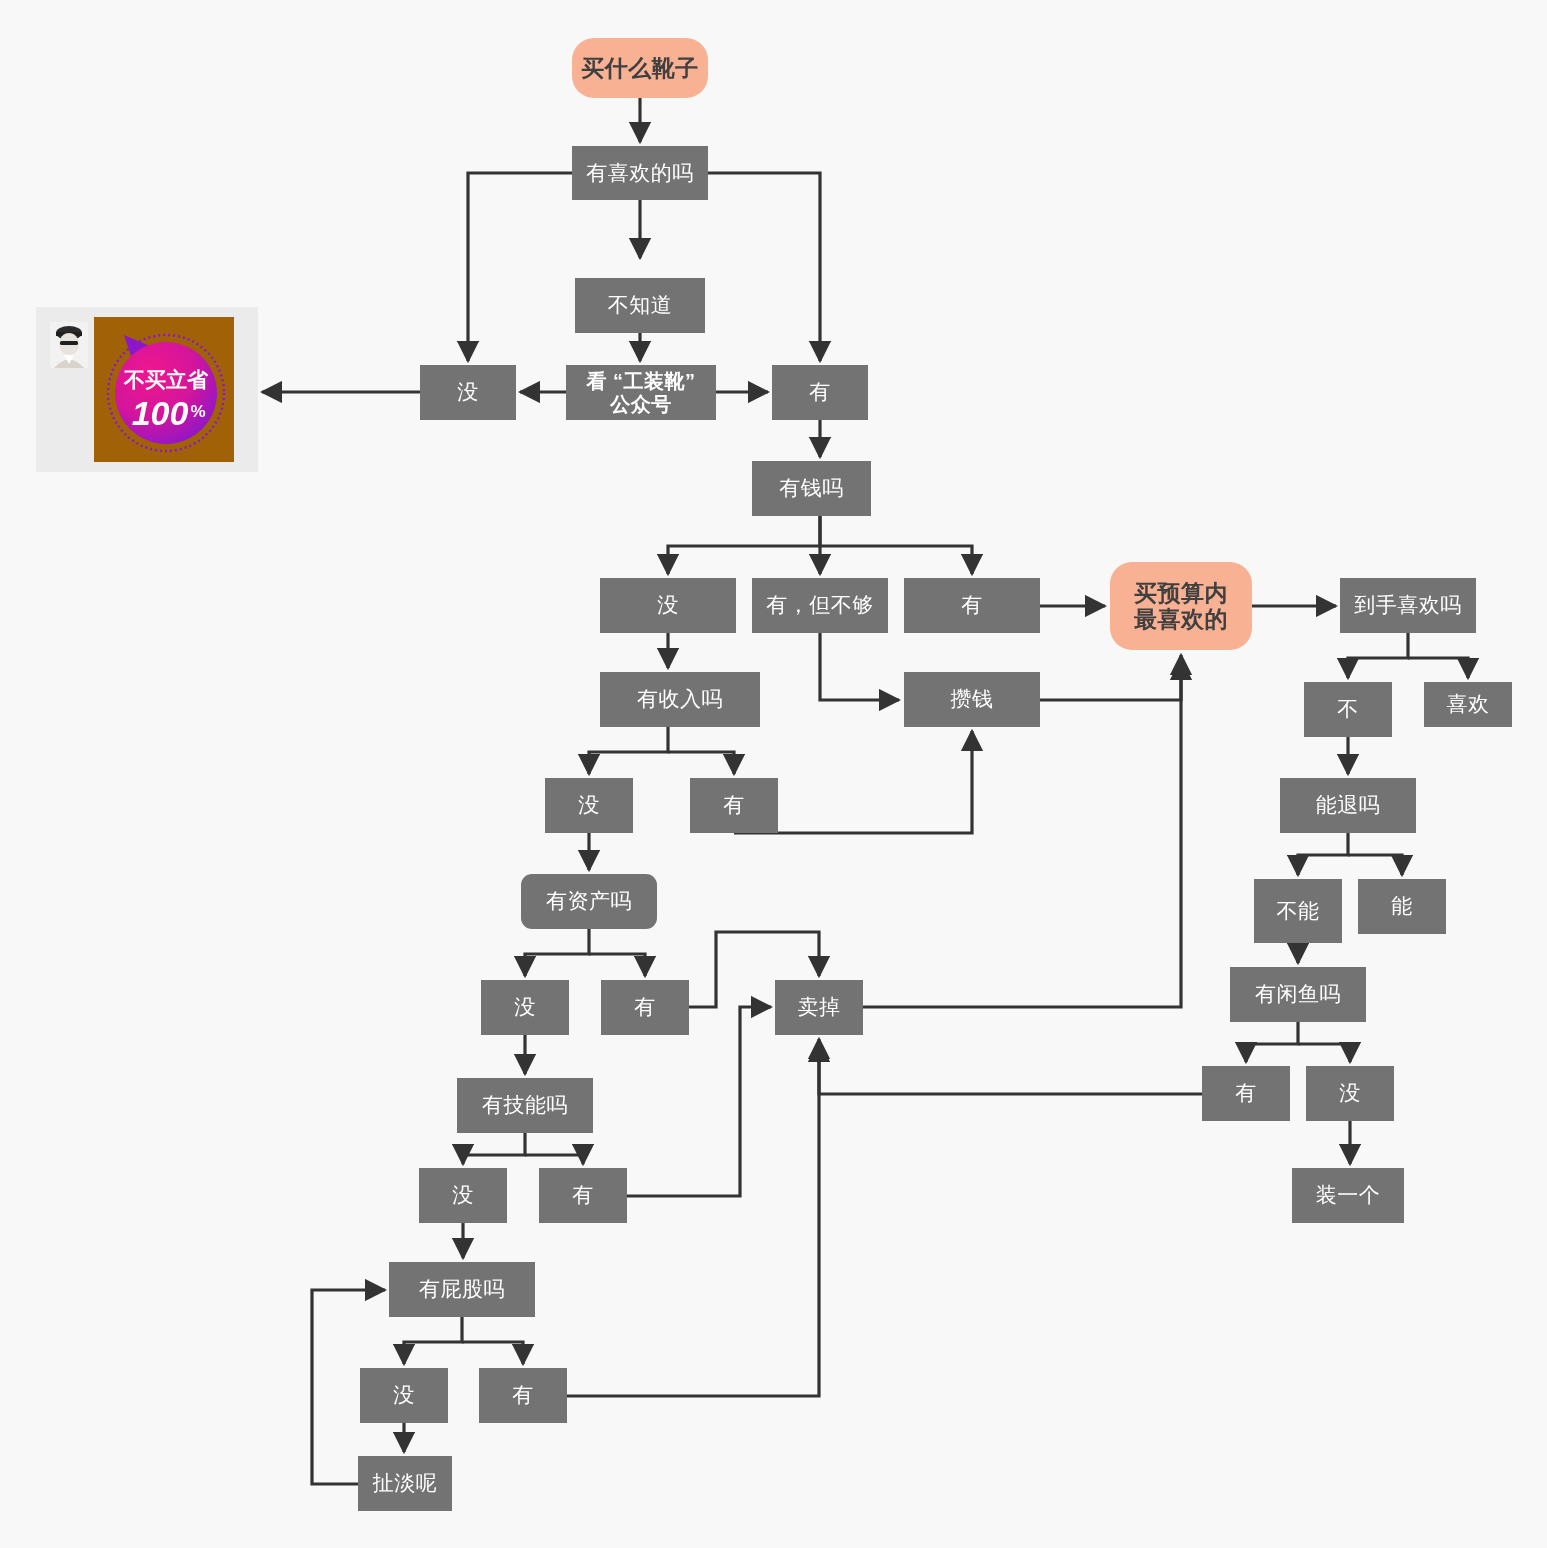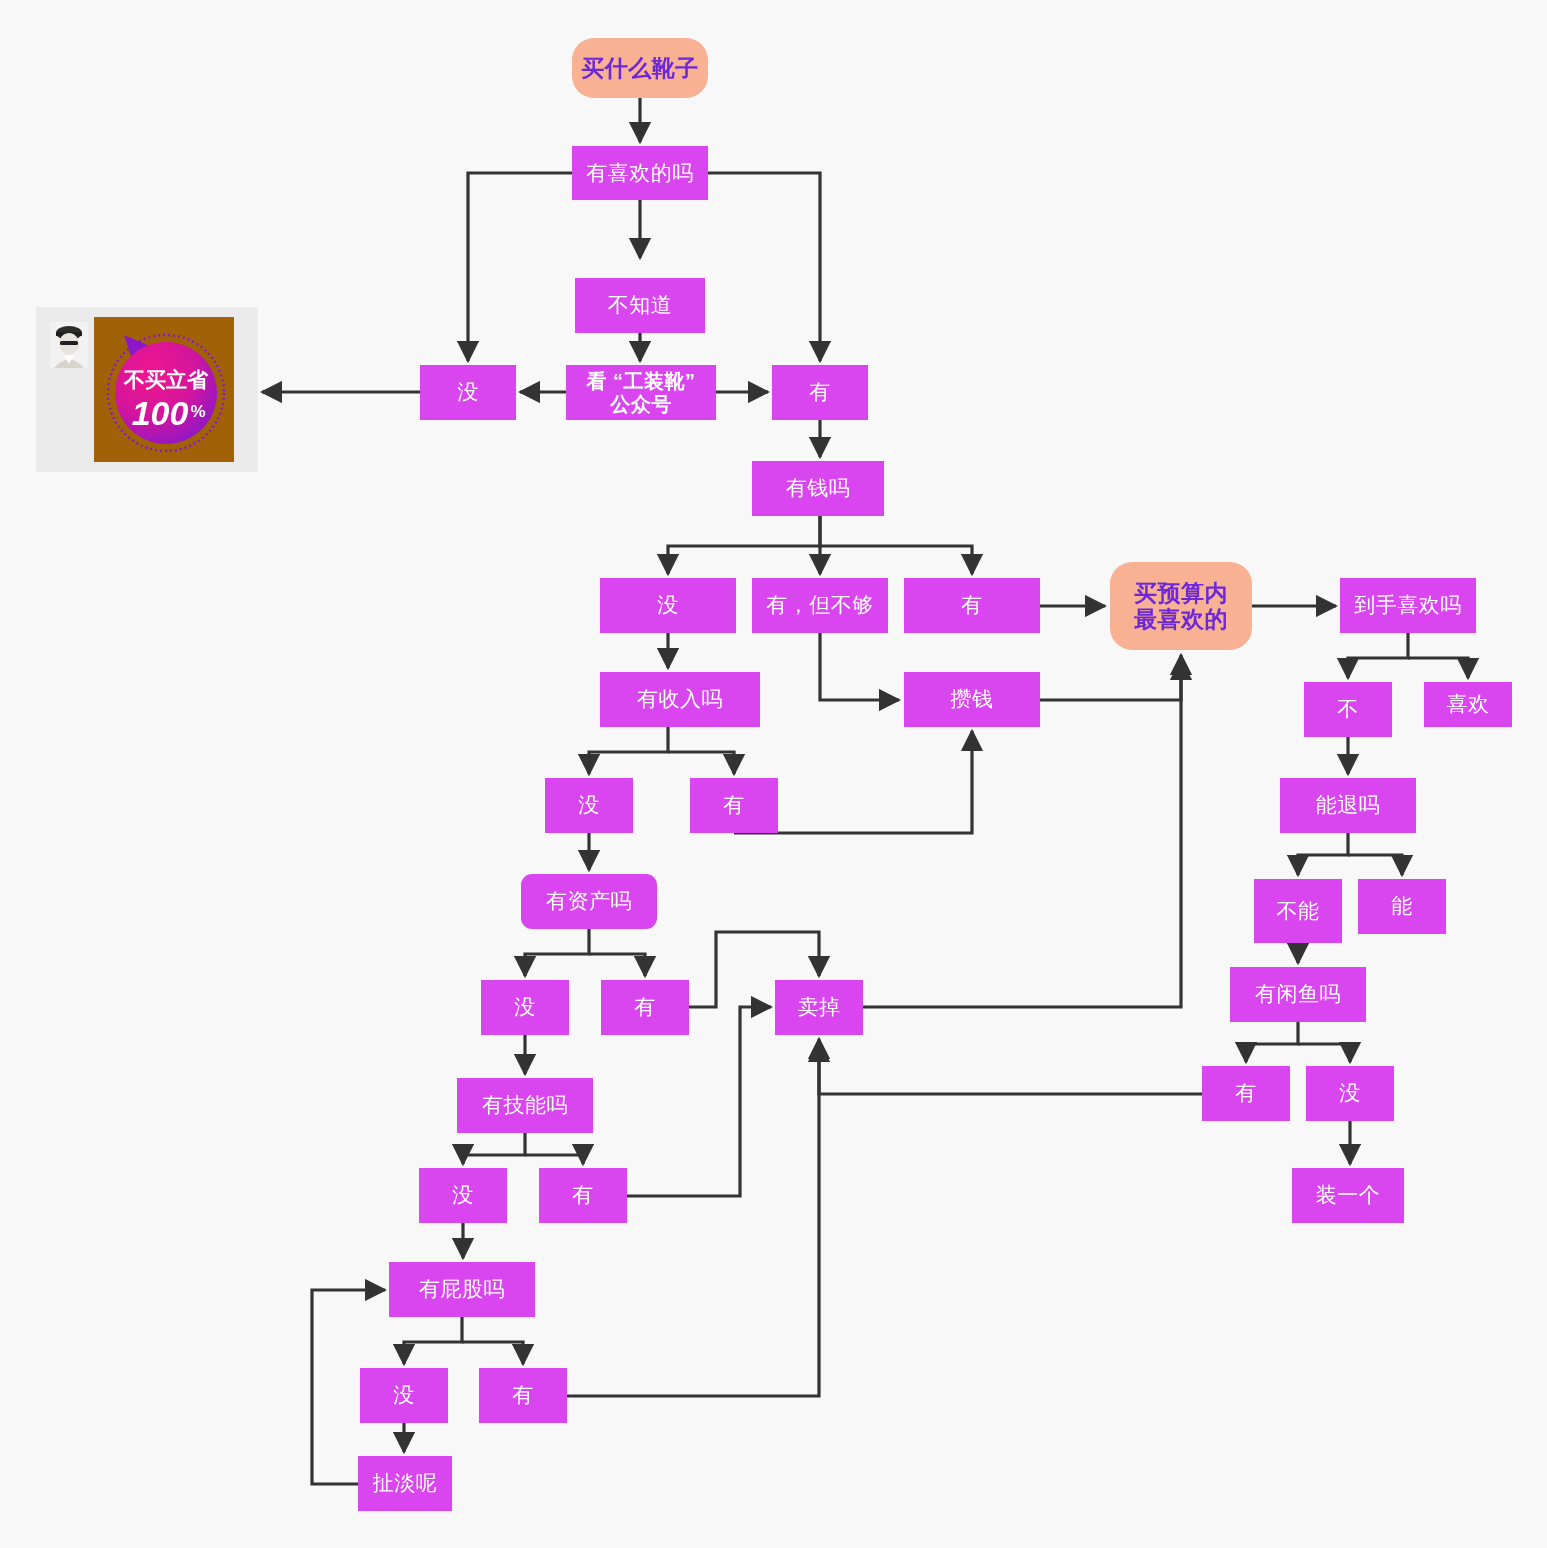--- a/index.html
+++ b/index.html
@@ -25,27 +25,27 @@
     position: absolute;
     box-sizing: border-box;
     display: flex;
     align-items: center;
     justify-content: center;
     text-align: center;
     color: #ffffff;
     font-size: 21px;
     line-height: 1.15;
     letter-spacing: 0.5px;
-    background: #d946ef;
+    background: #737373;
     z-index: 3;
     white-space: pre-line;
   }
   .node.terminal {
     background: #f9b193;
-    color: #6d28d9;
+    color: #404040;
     font-weight: bold;
     border-radius: 22px;
     font-size: 23px;
   }
   .node.strong {
     font-weight: bold;
     font-size: 20px;
   }
   
   #sticker {
@@ -216,21 +216,21 @@
 
   <div class="node" style="left:575px;top:262px;width:130px;height:55px;margin-top:16px;">不知道</div>
 
   <div class="node" style="left:420px;top:365px;width:96px;height:55px;">没</div>
 
   <div class="node strong" style="left:566px;top:365px;width:150px;height:55px;">看 “工装靴”
 公众号</div>
 
   <div class="node" style="left:772px;top:365px;width:96px;height:55px;">有</div>
 
-  <div class="node" style="left:752px;top:461px;width:132px;height:55px;">有钱吗</div>
+  <div class="node" style="left:752px;top:461px;width:119px;height:55px;">有钱吗</div>
 
   <div class="node" style="left:600px;top:578px;width:136px;height:55px;">没</div>
 
   <div class="node" style="left:752px;top:578px;width:136px;height:55px;">有，但不够</div>
 
   <div class="node" style="left:904px;top:578px;width:136px;height:55px;">有</div>
 
   <div class="node terminal" style="left:1110px;top:562px;width:142px;height:88px;">买预算内
 最喜欢的</div>
 

